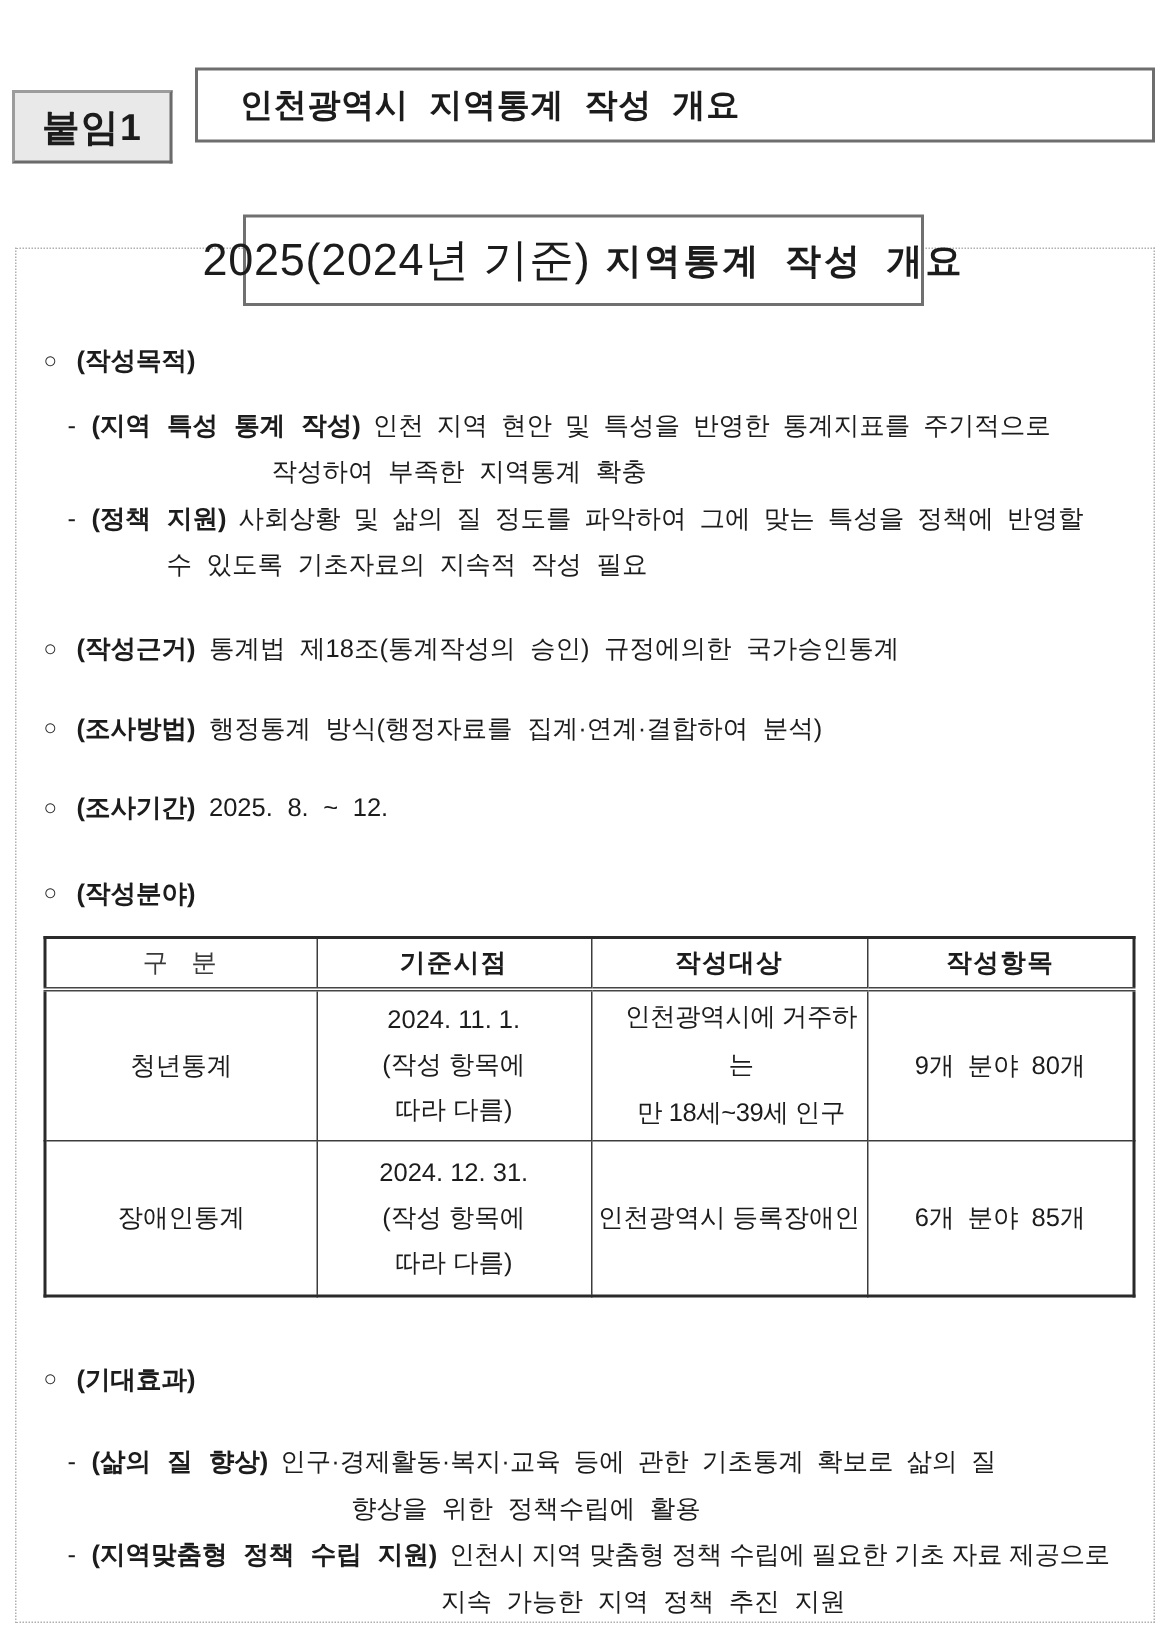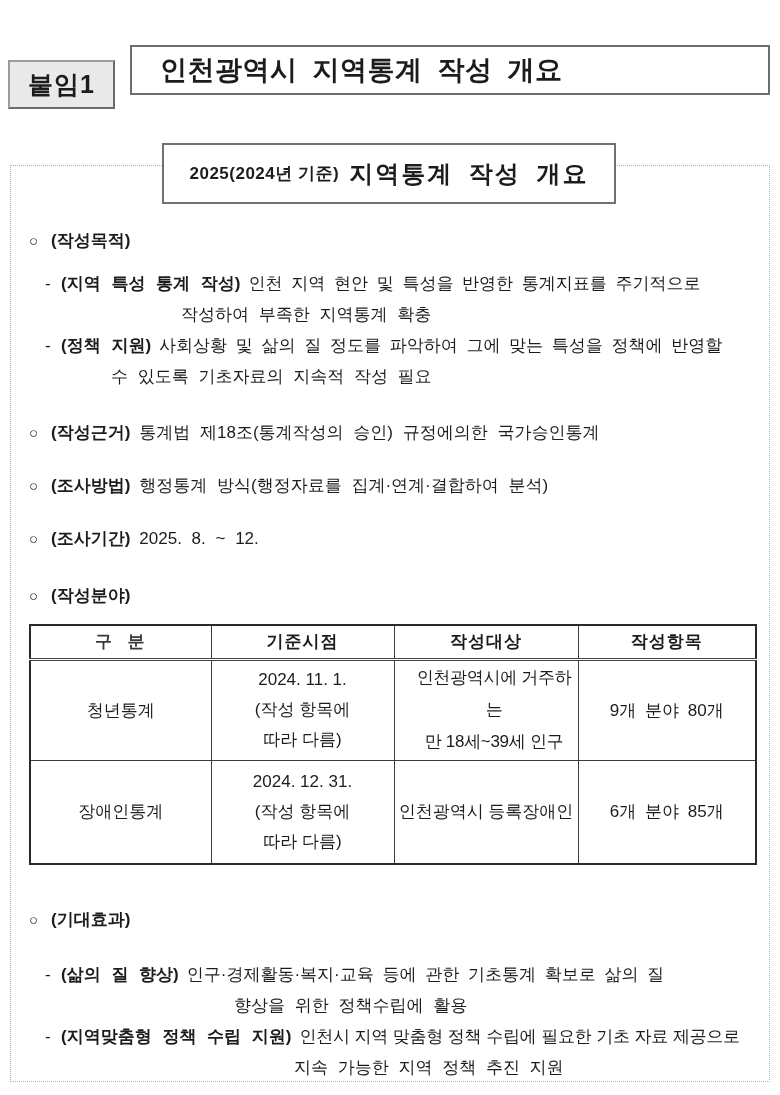--- a/index.html
+++ b/index.html
@@ -28,21 +28,21 @@
     font-size: 25px; font-weight: bold; letter-spacing: 1px;
   }
   .doc-title-box {
     position: absolute;
     left: 130px; top: 45px;
     width: 640px; height: 50px;
     background: #ffffff;
     border: 2px solid #6e6e6e;
     display: flex; align-items: center;
     padding-left: 28px;
-    font-size: 27px; font-weight: bold;
+    font-size: 22px; font-weight: bold;
     word-spacing: 7px; letter-spacing: 0.5px;
   }
 
   
   .outer-box {
     position: absolute;
     left: 10px; top: 165px;
     width: 760px; height: 917px;
     border: 1px dotted #b0b0b0;
     background: #ffffff;
@@ -53,21 +53,21 @@
     position: absolute;
     left: 162px; top: 143px;
     width: 454px; height: 61px;
     background: #ffffff;
     border: 2px solid #707070;
     z-index: 2;
     display: flex; align-items: center; justify-content: center;
     gap: 10px;
     white-space: nowrap;
   }
-  .overview-prefix { font-size: 17px; font-weight: bold; letter-spacing: 0.5px; }
+  .overview-prefix { font-size: 30px; font-weight: normal; letter-spacing: 0.5px; }
   .overview-main   { font-size: 24px; font-weight: bold; letter-spacing: 2px; word-spacing: 7px; text-align: center; }
 
   
   .content {
     position: absolute;
     left: 0; top: 0;
     width: 100%;
     padding: 62px 10px 0 18px;
   }
   .bullet-line {
@@ -124,21 +124,21 @@
     font-size: 17px;
   }
   .stats-table { border: 2px solid #2a2a2a; }
   .stats-table thead th {
     height: 34px;
     font-weight: bold;
     border-bottom: 3px double #444444;
     letter-spacing: 1px;
   }
   .stats-table thead th.col-gubun {
-    font-weight: bold;
+    font-weight: normal;
     color: #3a3a3a;
     white-space: pre;
     letter-spacing: 2px;
   }
   .row-youth td { height: 101px; }
   .row-disabled td { height: 104px; }
   .cell-lines { line-height: 30px; }
   .cell-target-left {
     text-align: left;
     padding-left: 16px;

